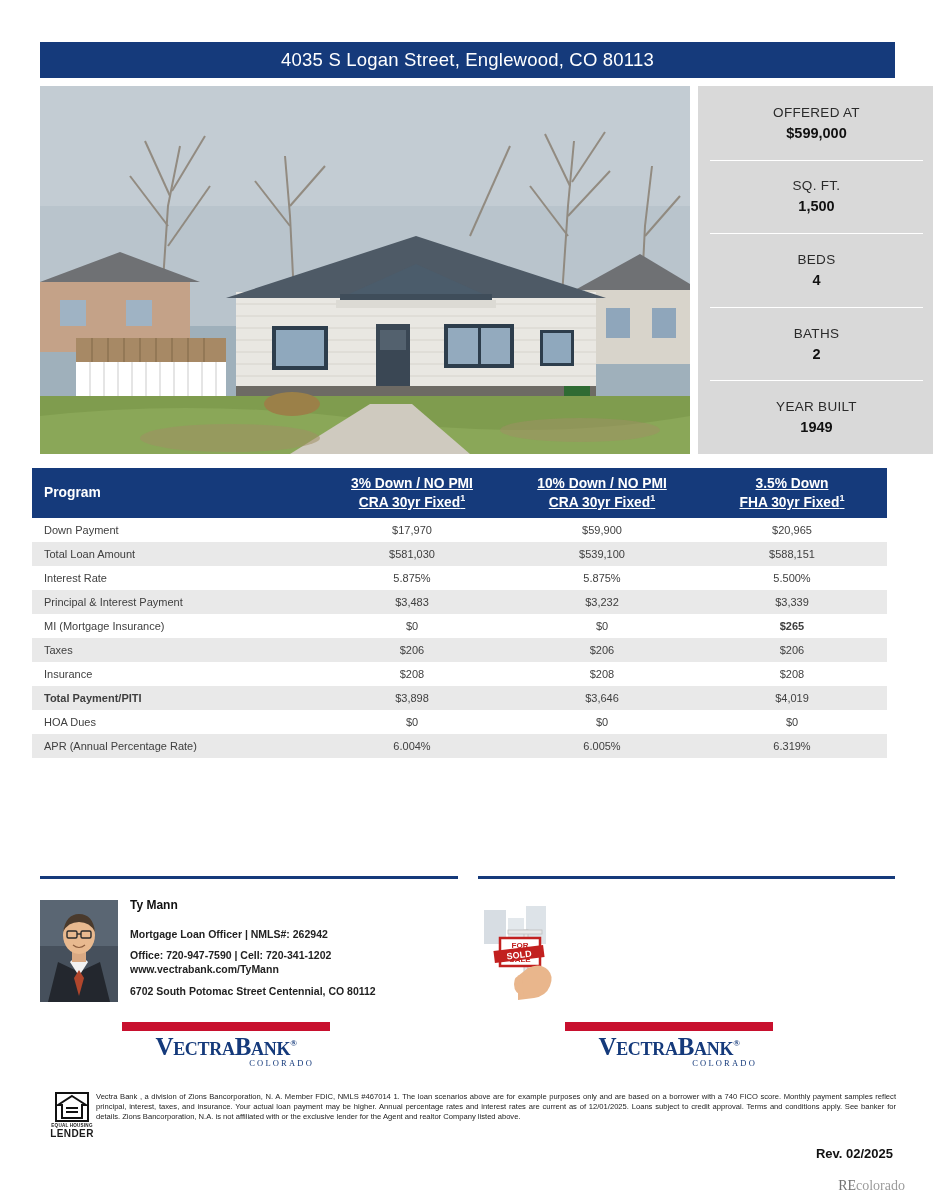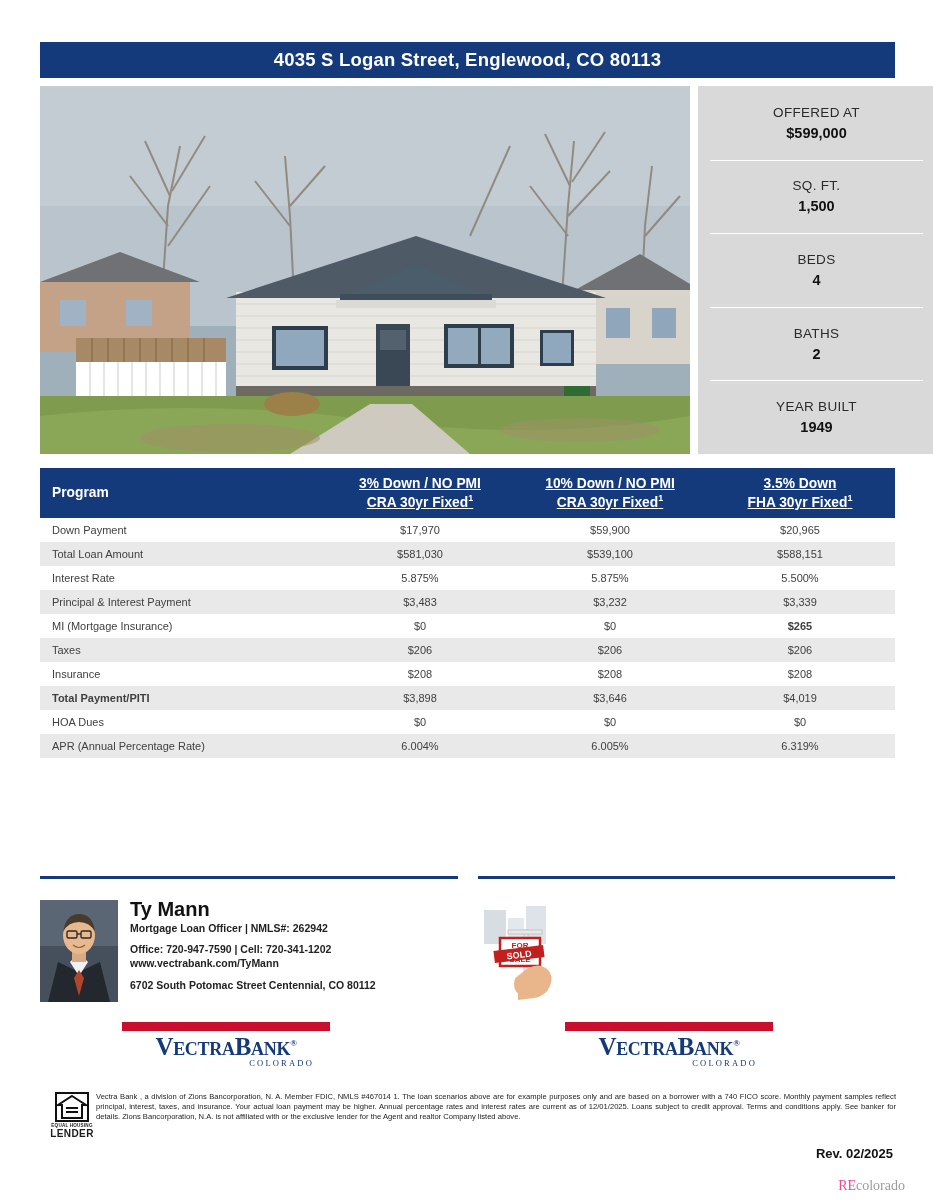--- a/index.html
+++ b/index.html
@@ -30,21 +30,21 @@
     left: 40px;
     top: 42px;
     width: 855px;
     height: 36px;
     background: #153a7b;
     color: #ffffff;
     display: flex;
     align-items: center;
     justify-content: center;
     font-size: 18.5px;
-    font-weight: bold;
+    font-weight: normal;
     letter-spacing: 0.2px;
   }
 
   
   .photo {
     position: absolute;
     left: 40px;
     top: 86px;
     width: 650px;
     height: 368px;
@@ -89,21 +89,21 @@
   }
   .fact .fvalue {
     font-size: 14.5px;
     font-weight: bold;
     color: #111;
   }
 
   
   .rate-table {
     position: absolute;
-    left: 40px;
+    left: 32px;
     top: 468px;
     width: 855px;
     border-collapse: collapse;
     font-size: 14.5px;
   }
   .rate-table thead th {
     background: #153a7b;
     color: #fff;
     font-size: 13.8px;
     font-weight: bold;
@@ -166,24 +166,24 @@
     overflow: hidden;
     background: #2f3a46;
   }
   .agent-text {
     position: absolute;
     left: 90px;
     top: 2px;
     width: 340px;
   }
   .agent-name {
-    font-size: 20px;
+    font-size: 12px;
     font-weight: bold;
     color: #111;
-    margin-bottom: 1px;
+    margin-bottom: 16px;
   }
   .agent-title {
     font-size: 10.5px;
     font-weight: bold;
     color: #222;
     margin-bottom: 8px;
   }
   .agent-line {
     font-size: 10.5px;
     font-weight: bold;
@@ -292,21 +292,21 @@
     color: #111;
   }
   .watermark {
     position: absolute;
     right: 28px;
     bottom: 6px;
     font-size: 14px;
     color: #9b9b9b;
     font-family: "Liberation Serif", serif;
   }
-  .watermark .re { color: #ec4899; }
+  .watermark .re { color: #737373; }
 </style>
 </head>
 <body>
 
 <div class="page">
 
   <div class="addr-banner">
     <span>4035 S Logan Street, Englewood, CO 80113</span>
   </div>
 

